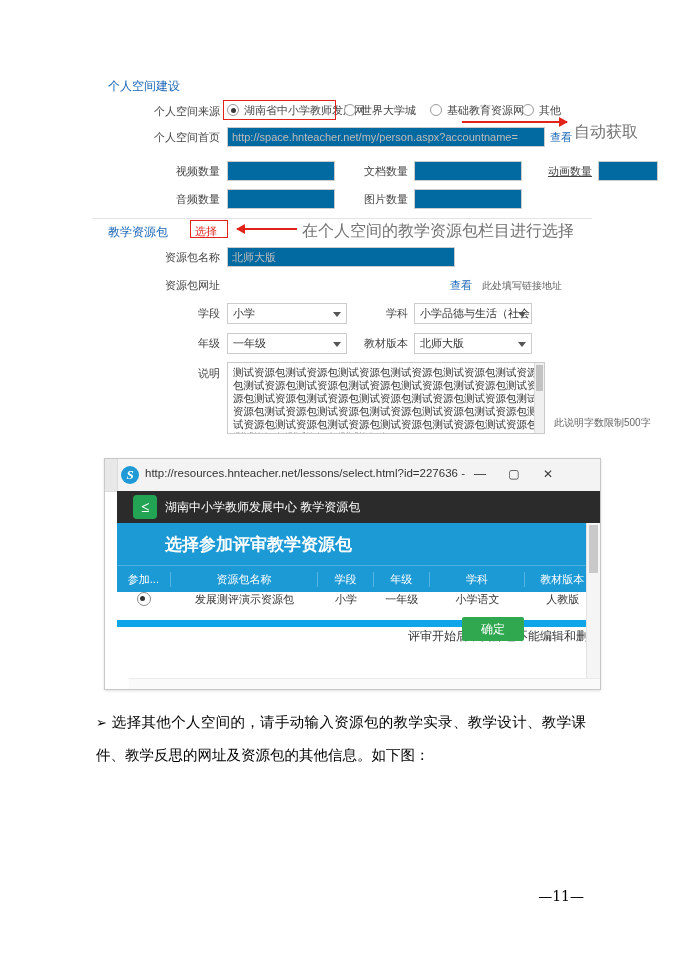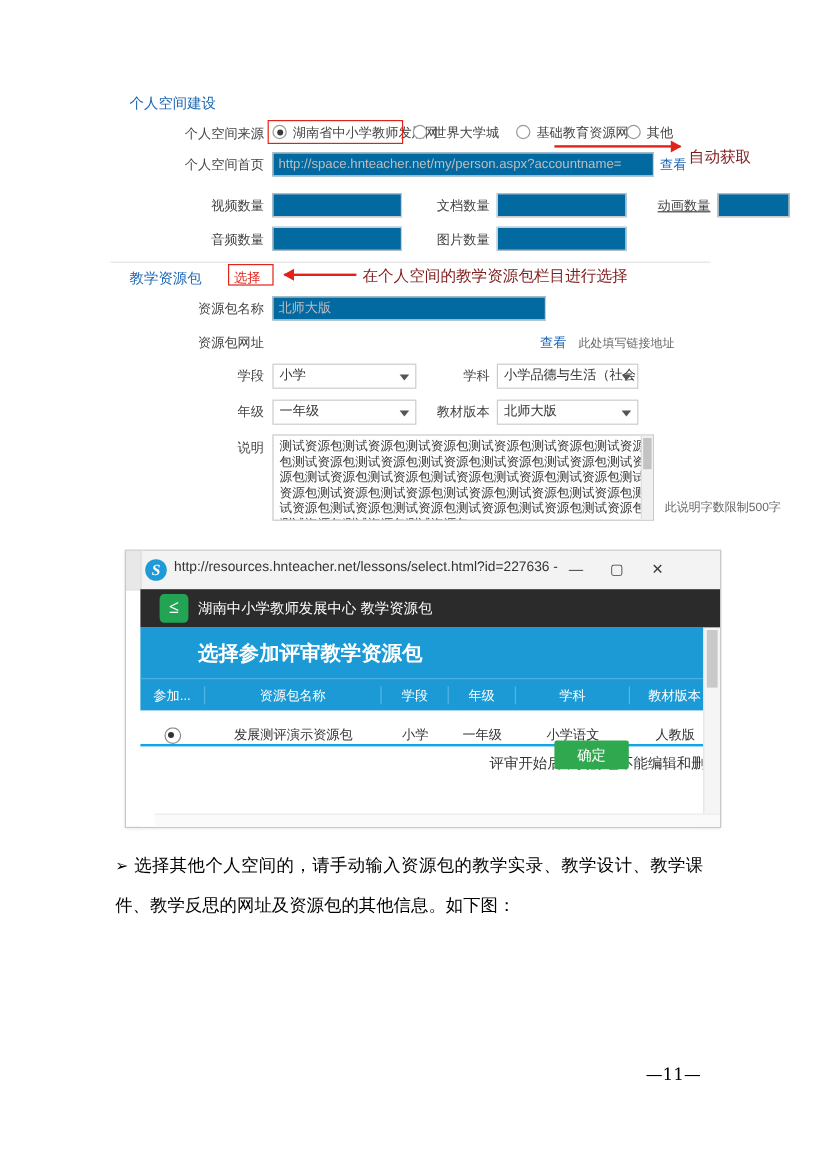--- a/index.html
+++ b/index.html
@@ -84,22 +84,22 @@
   }
   .link {
     position: absolute;
     color: #1b66b5;
     font-size: 11px;
     white-space: nowrap;
     text-decoration: none;
   }
   .annot {
     position: absolute;
-    color: #7f1d1d;
-    font-size: 13px;
+    color: #737373;
+    font-size: 16px;
     white-space: nowrap;
   }
   .hint {
     position: absolute;
     font-size: 10px;
     color: #666;
     white-space: nowrap;
   }
   .red-box {
     position: absolute;
@@ -298,25 +298,25 @@
   }
   .tbl-head > div, .tbl-row > div {
     text-align: center;
     box-sizing: border-box;
     overflow: hidden;
     white-space: nowrap;
   }
   .tbl-head > div { border-right: 1px solid #55b5e4; }
   .tbl-row {
     display: flex;
-    align-items: flex-end;
+    align-items: flex-start;
     height: 28px;
     font-size: 11px;
     color: #333;
-    border-bottom: 2px solid #0ea5e9;
+    border-bottom: 7px solid #0ea5e9;
   }
   .c0 { width: 54px; }
   .c1 { width: 148px; }
   .c2 { width: 56px; }
   .c3 { width: 56px; }
   .c4 { width: 96px; }
   .c5 { width: 75px; }
   .row-radio {
     display: inline-block;
     width: 12px; height: 12px;

